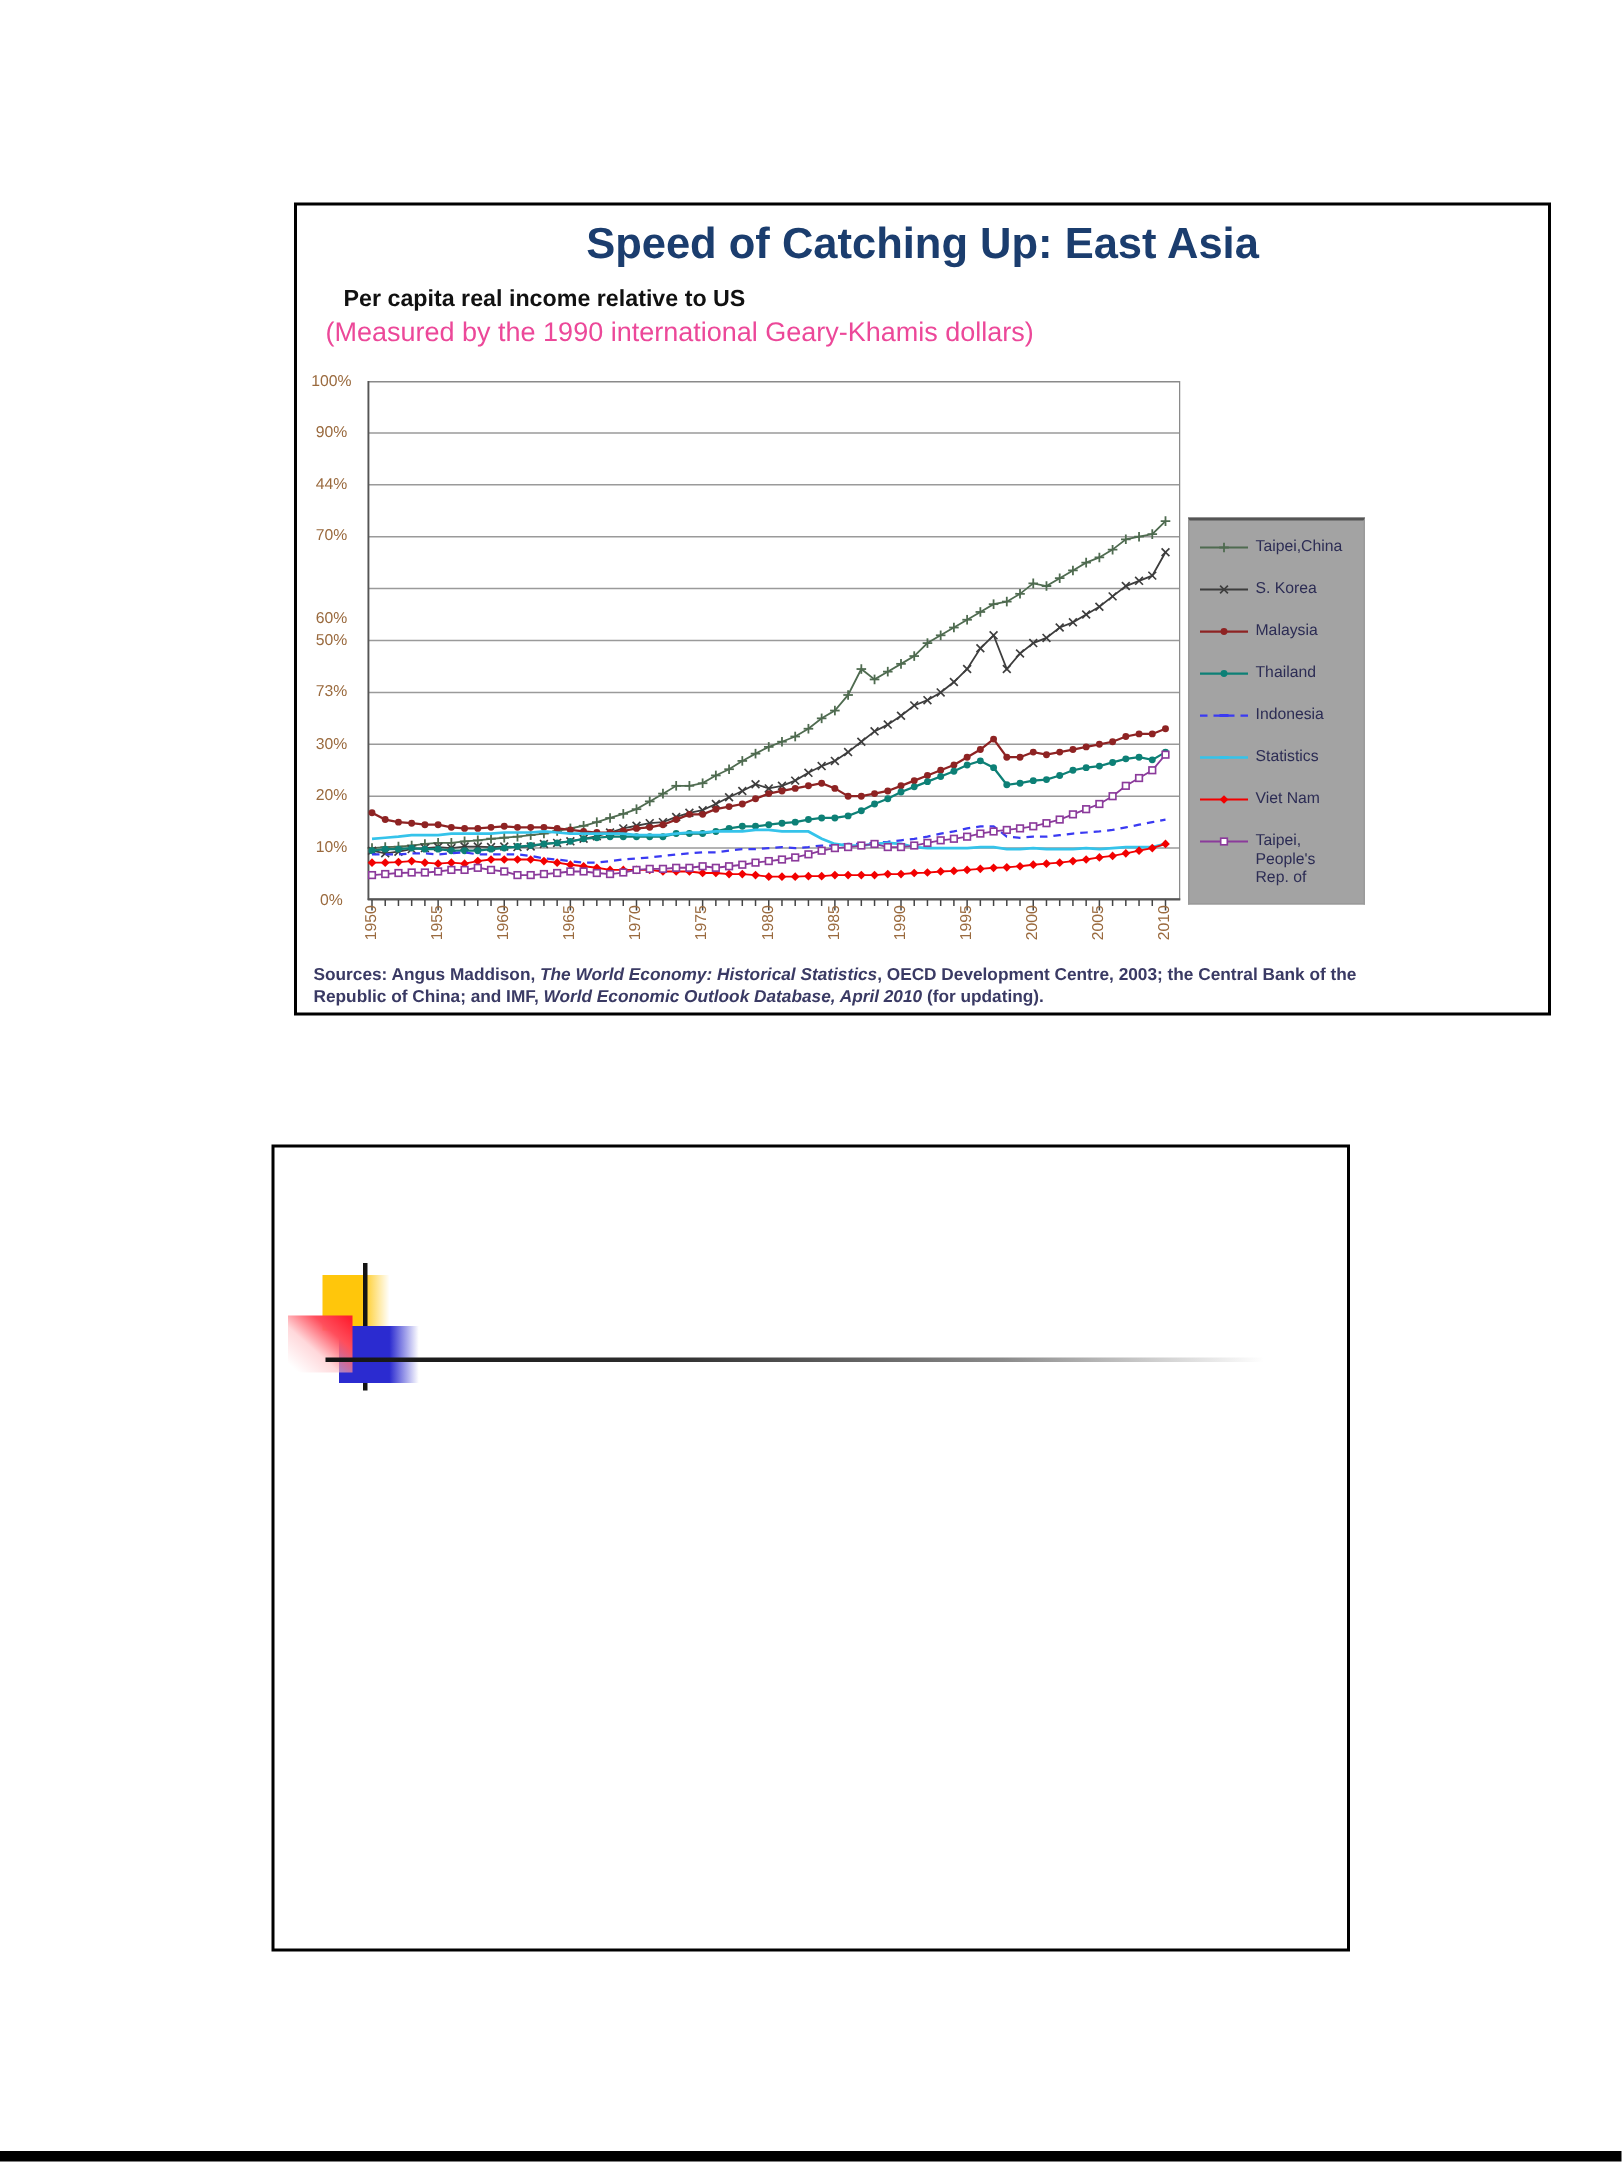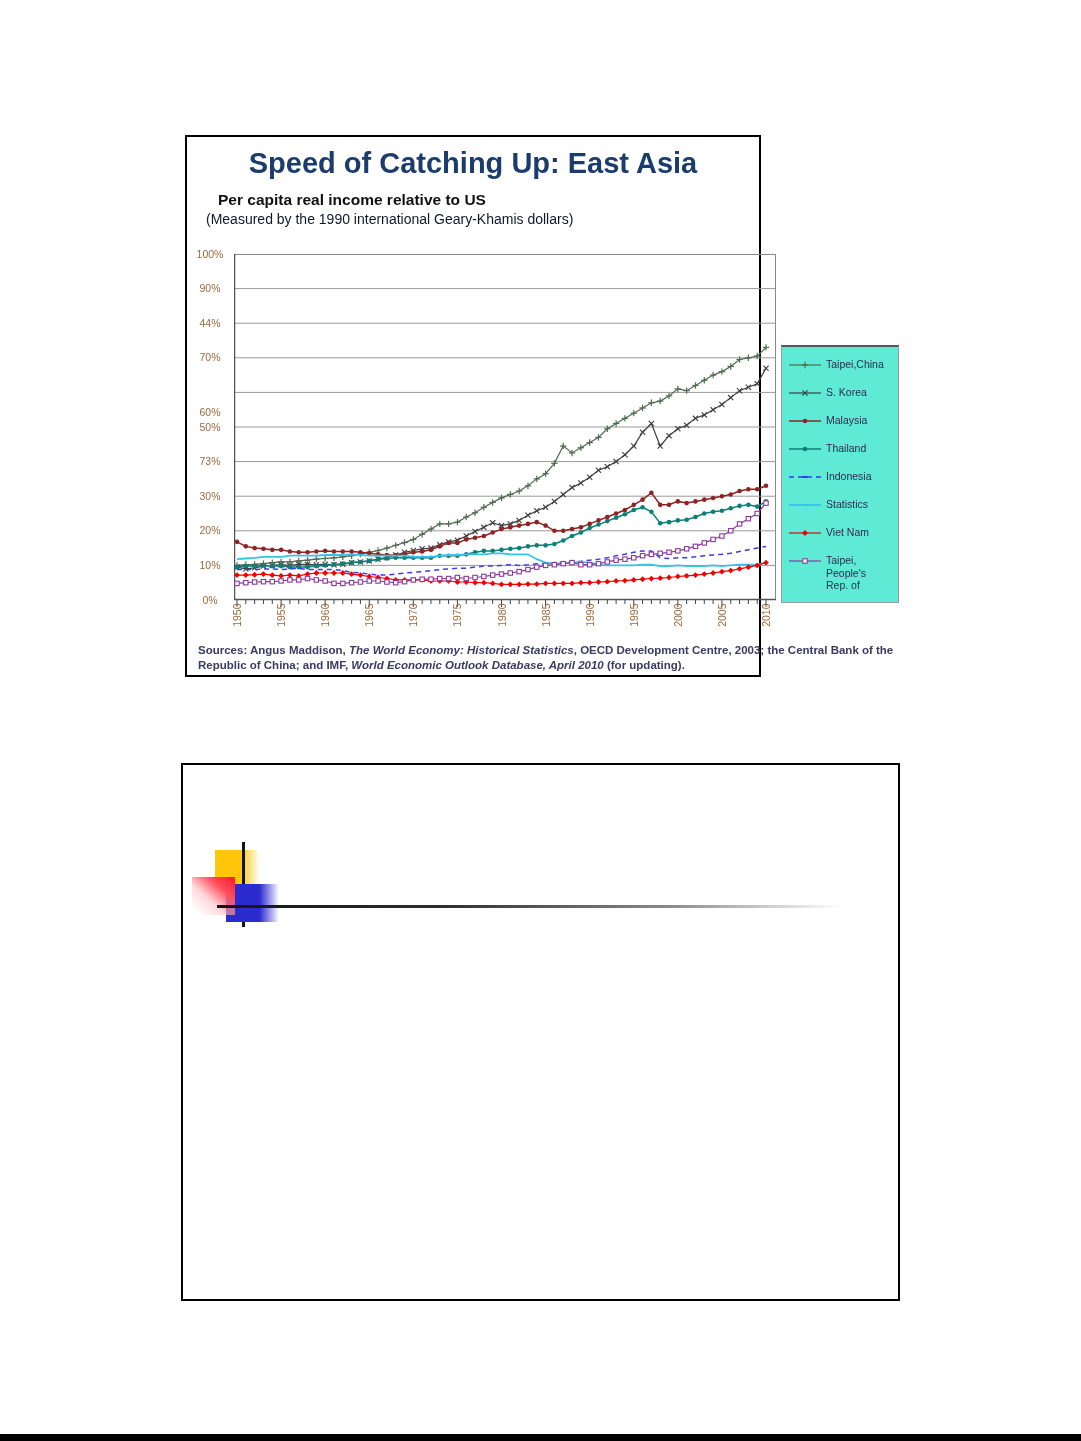--- a/index.html
+++ b/index.html
@@ -2,45 +2,45 @@
 <html><head>
 <meta charset="utf-8">
 <style>
   html,body{margin:0;padding:0;}
   body{
     width:1081px;height:1441px;position:relative;background:#ffffff;
     font-family:"Liberation Sans", sans-serif;
     -webkit-font-smoothing:antialiased;
   }
   .slide{position:absolute;background:#fff;border:2px solid #000;box-sizing:border-box;}
-  #slide1{left:185px;top:135px;width:576px;height:542px;}
+  #slide1{left:196px;top:135px;width:838px;height:542px;}
   #slide2{left:181px;top:763px;width:719px;height:538px;}
 
   .chart-title{
     position:absolute;left:0;top:10px;width:100%;text-align:center;
     font-size:29px;font-weight:bold;color:#1b3d6e;letter-spacing:0px;
   }
   .chart-subtitle{
     position:absolute;left:19px;top:54px;font-size:15.5px;font-weight:bold;color:#111;margin-left:12px;
   }
   .chart-subnote{
-    position:absolute;left:19px;top:74px;font-size:14px;color:#0f172a;text-align:center;
+    position:absolute;left:19px;top:74px;font-size:18px;color:#ec4899;text-align:center;
   }
   #plot-svg{position:absolute;left:47px;top:117px;}
   .ylabel{
     position:absolute;width:40px;text-align:center;font-size:10.5px;color:#9a6a3e;
     height:13px;line-height:13px;
   }
   .xlabel{
     position:absolute;width:32px;height:11px;line-height:11px;font-size:10.5px;
     text-align:right;color:#9a6a3e;transform:rotate(-90deg);
   }
   .legend{
     position:absolute;left:594px;top:208px;width:118px;box-sizing:border-box;
-    background:#5eead4;border:1px solid #9a9a9a;border-top:2px solid #555;
+    background:#a3a3a3;border:1px solid #9a9a9a;border-top:2px solid #555;
     padding:11px 4px 10px 6px;display:flex;flex-direction:column;gap:15px;
   }
   .legend-row{display:flex;align-items:flex-start;gap:4px;}
   .legend-row svg{flex:0 0 auto;margin-top:1px;}
   .legend-label{font-size:10.5px;line-height:12.5px;color:#2c2c54;width:64px;}
   .sources{
     position:absolute;left:11px;top:506px;width:700px;
     font-size:11.5px;font-weight:bold;line-height:15px;color:#3a3a64;
   }
   .sources i{font-style:italic;}

